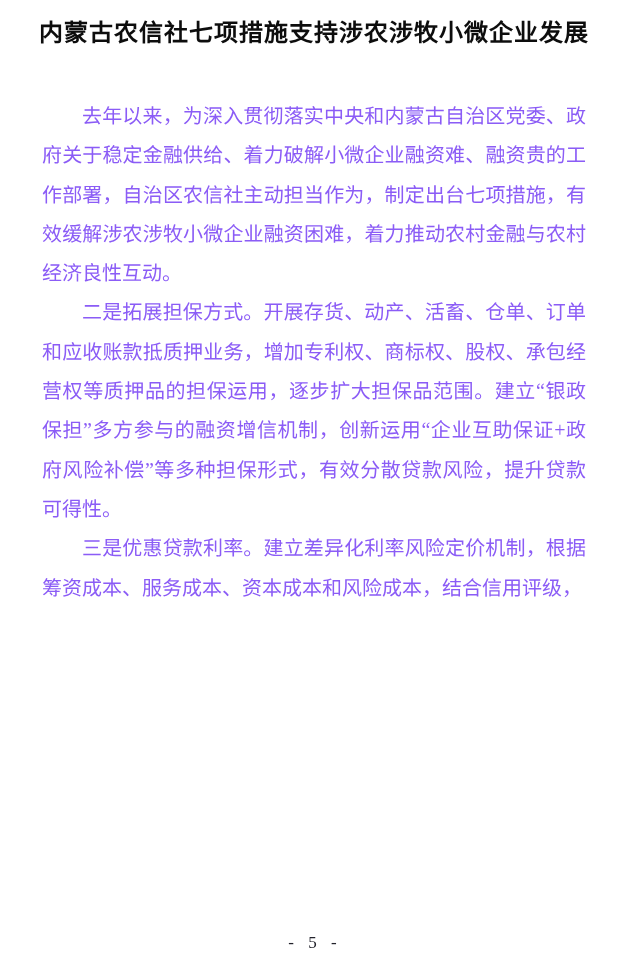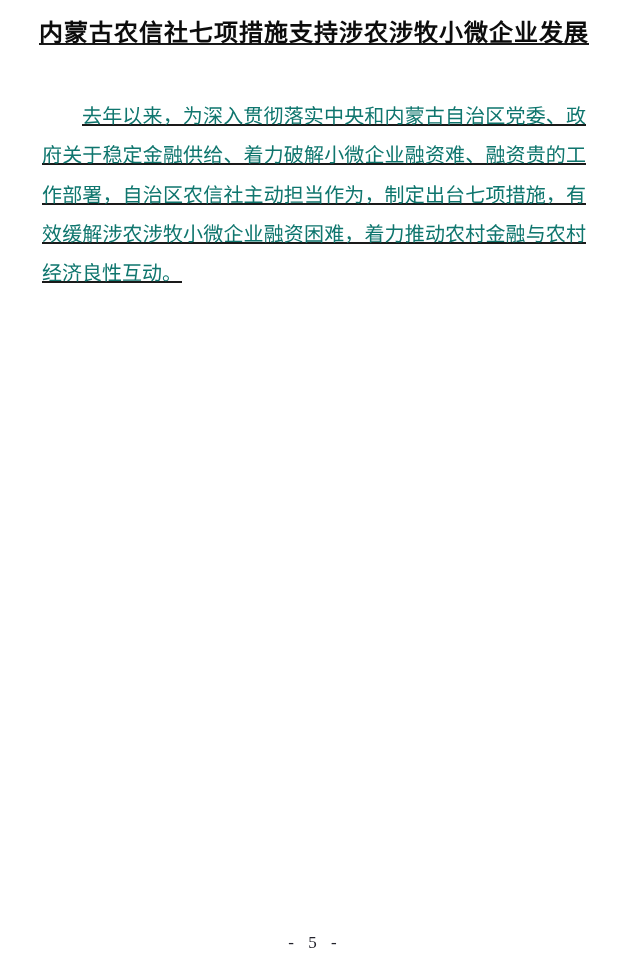--- a/index.html
+++ b/index.html
@@ -9,40 +9,39 @@
   }
   .page {
     position: relative;
     width: 628px;
     height: 970px;
     margin: 0 auto;
     background: #ffffff;
     overflow: hidden;
     color: #1a1a1a;
     font-family: "Liberation Serif", "DejaVu Serif", serif;
-    text-decoration: underline;
   }
   .doc-title {
     margin: 0;
     padding: 16px 20px 0 20px;
     text-align: center;
     font-size: 24px;
     line-height: 34px;
     font-weight: bold;
     color: #0d0d0d;
     letter-spacing: 1px;
     font-family: "Liberation Serif", "DejaVu Serif", serif;
   }
   .doc-body {
     margin: 47px 42px 0 42px;
     font-size: 20px;
     line-height: 39.3px;
     text-align: justify;
     text-justify: inter-ideograph;
-    color: #0f766e;
+    color: #8b5cf6;
   }
   .doc-body p {
     margin: 0;
     padding: 0;
     text-indent: 2em;
   }
   .page-footer {
     position: absolute;
     left: 0;
     right: 0;
@@ -57,17 +56,19 @@
 </style>
 </head>
 <body>
 
 <div class="page">
 
   <h1 class="doc-title">内蒙古农信社七项措施支持涉农涉牧小微企业发展</h1>
 
   <div class="doc-body">
     <p>去年以来，为深入贯彻落实中央和内蒙古自治区党委、政府关于稳定金融供给、着力破解小微企业融资难、融资贵的工作部署，自治区农信社主动担当作为，制定出台七项措施，有效缓解涉农涉牧小微企业融资困难，着力推动农村金融与农村经济良性互动。</p>
+    <p>二是拓展担保方式。开展存货、动产、活畜、仓单、订单和应收账款抵质押业务，增加专利权、商标权、股权、承包经营权等质押品的担保运用，逐步扩大担保品范围。建立“银政保担”多方参与的融资增信机制，创新运用“企业互助保证+政府风险补偿”等多种担保形式，有效分散贷款风险，提升贷款可得性。</p>
+    <p>三是优惠贷款利率。建立差异化利率风险定价机制，根据筹资成本、服务成本、资本成本和风险成本，结合信用评级，</p>
   </div>
 
   <div class="page-footer">- 5 -</div>
 
 </div>
 
 </body></html>

